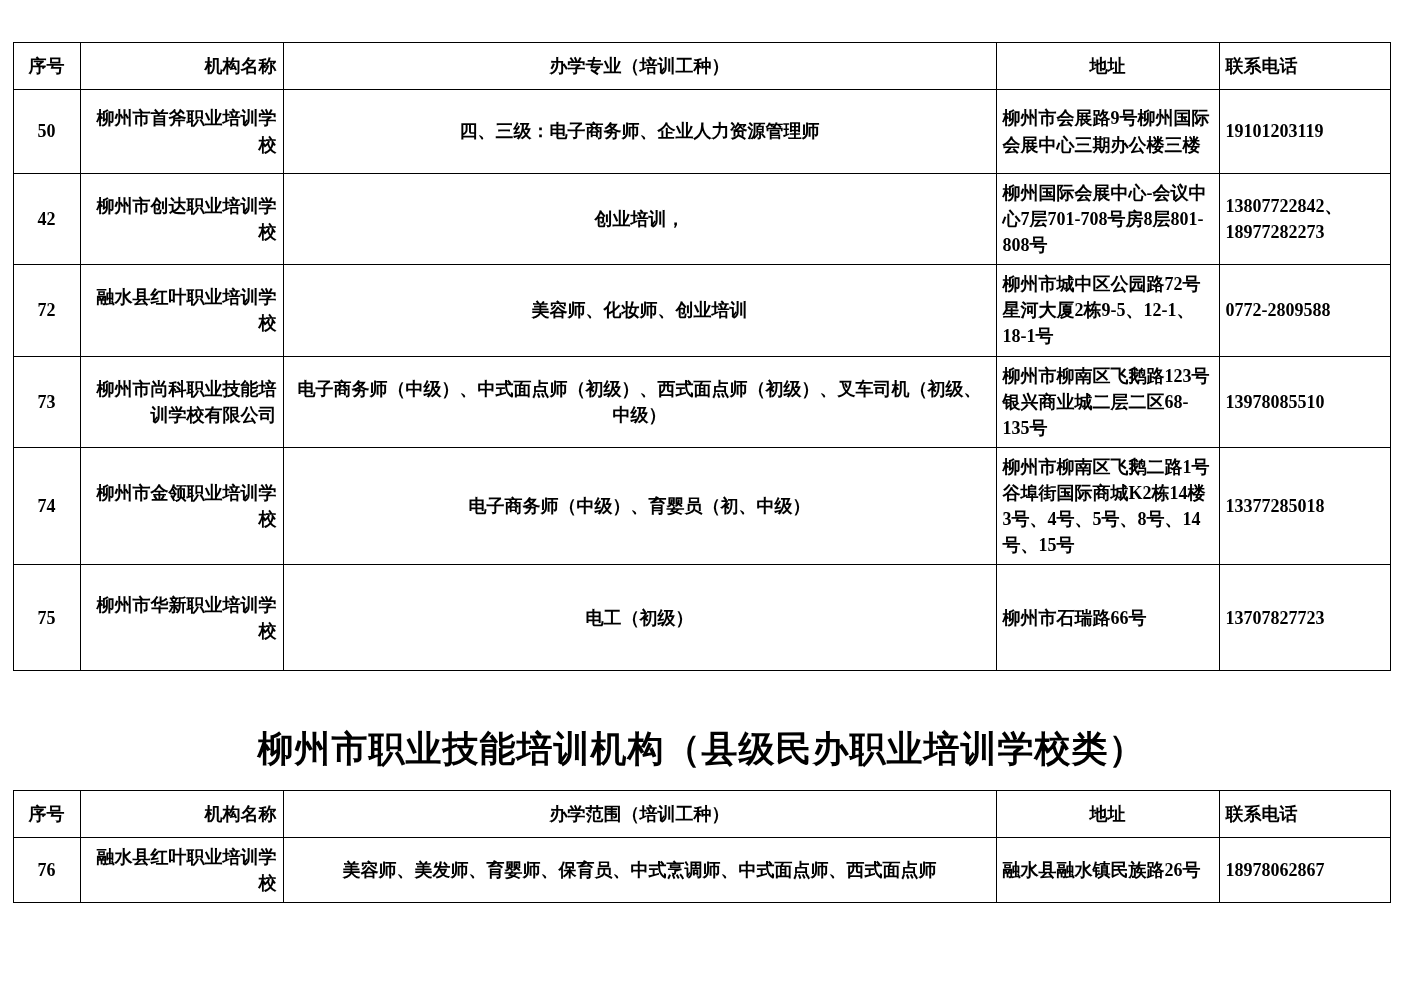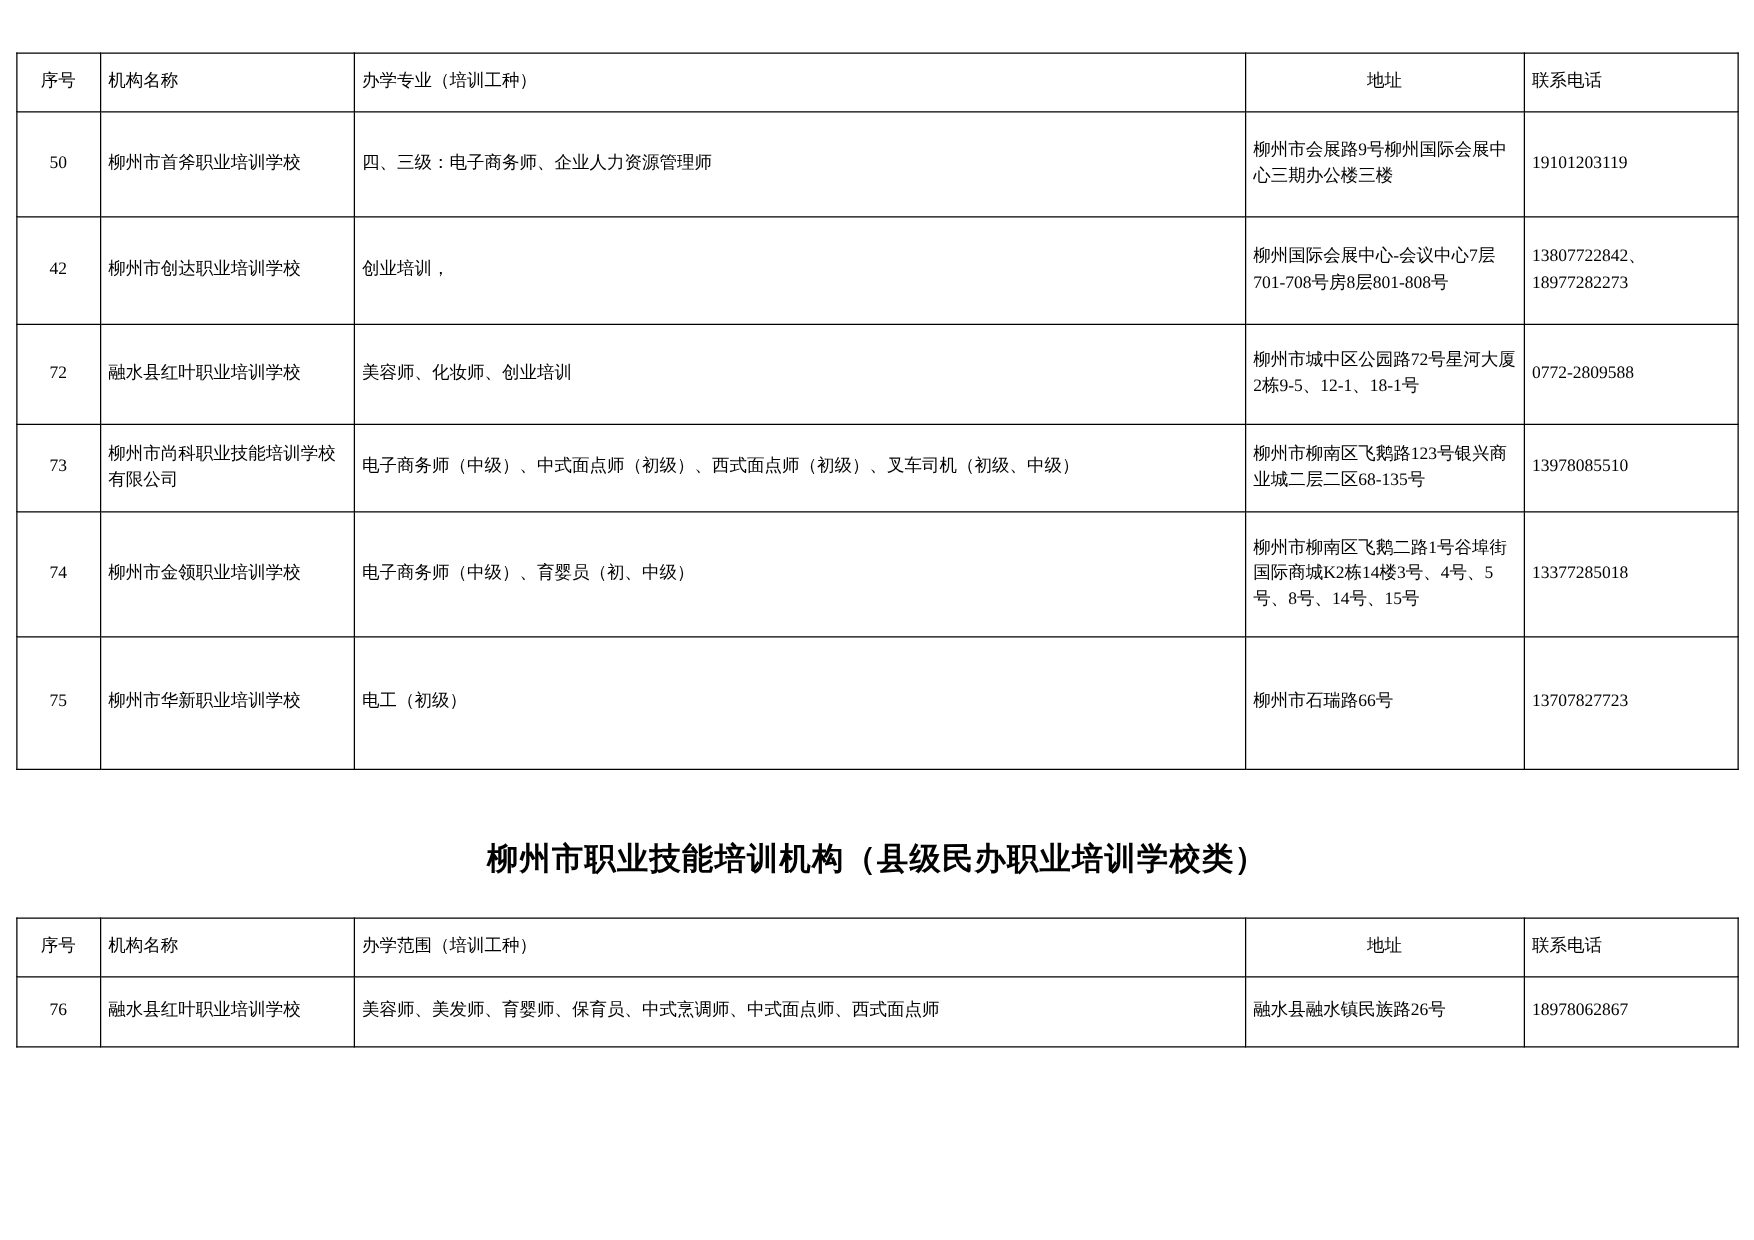--- a/index.html
+++ b/index.html
@@ -24,51 +24,51 @@
   table.doc-table {
     border-collapse: collapse;
     table-layout: fixed;
     width: 1315px;
     margin: 0 auto;
   }
   table.doc-table td,
   table.doc-table th {
     border: 1px solid #000000;
     padding: 6px 6px;
-    font-size: 14px;
+    font-size: 18px;
     line-height: 1.45;
     vertical-align: middle;
-    font-weight: normal;
+    font-weight: bold;
   }
   th {
     text-align: center;
     font-weight: bold;
     height: 34px;
   }
   .c-no   { width: 54px;  text-align: center; }
-  .c-name { width: 190px; text-align: left; }
-  .c-major{ width: 700px; text-align: left; }
+  .c-name { width: 190px; text-align: right; }
+  .c-major{ width: 700px; text-align: center; }
   .c-addr { width: 210px; }
   .c-tel  { width: 158px; text-align: left; }
 
   .tbl1-wrap { padding-top: 42px; }
   .row-h1 { height: 84px; }
   .row-h2 { height: 86px; }
   .row-h3 { height: 80px; }
   .row-h4 { height: 70px; }
   .row-h5 { height: 100px; }
   .row-h6 { height: 106px; margin-top: 40px; }
 
   .section-title {
     text-align: center;
-    font-size: 25px;
+    font-size: 36px;
     font-weight: bold;
     letter-spacing: 1px;
     margin-top: 54px;
-    margin-bottom: 31px;
+    margin-bottom: 16px;
     font-family: "Liberation Serif", "DejaVu Serif", serif;
   }
   .row-h7 { height: 56px; }
 
   .footer {
     position: absolute;
     left: 0;
     right: 0;
     bottom: 36px;
     text-align: center;

